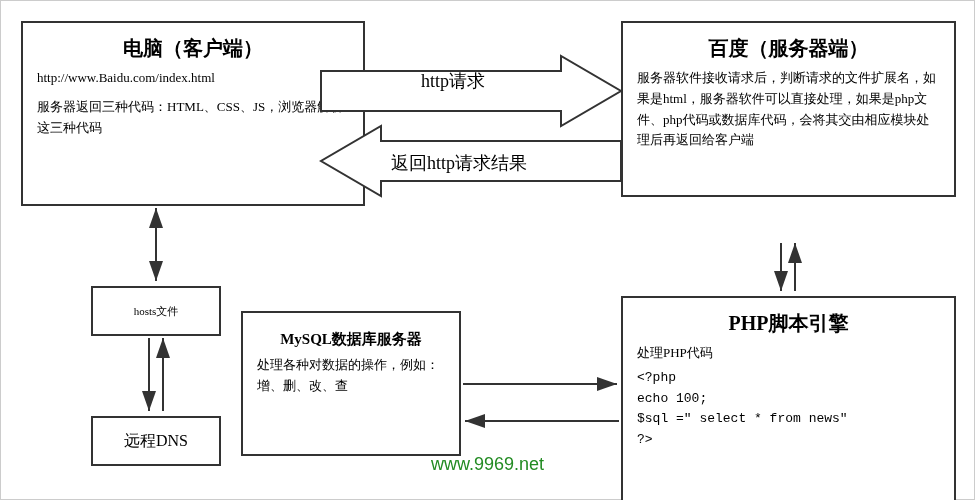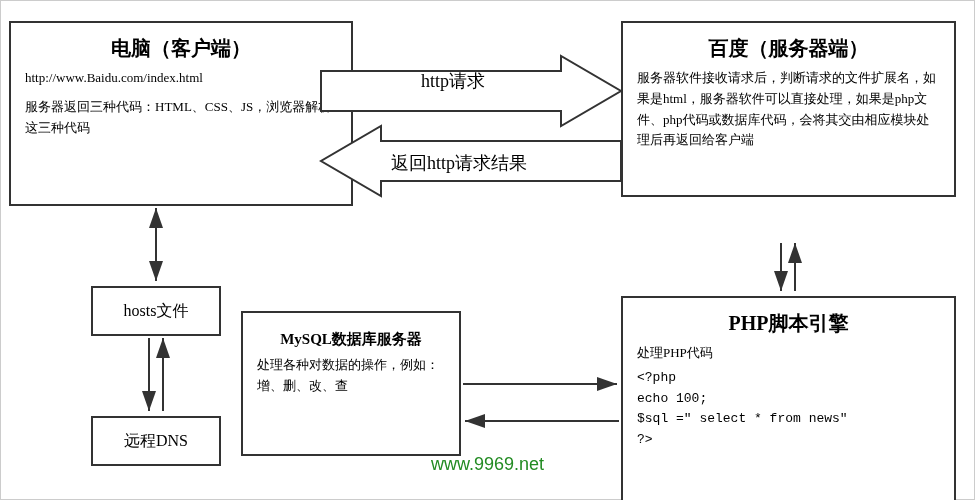--- a/index.html
+++ b/index.html
@@ -35,21 +35,21 @@
       margin-bottom: 6px;
     }
 
     .box-content {
       font-size: 13px;
       line-height: 1.6;
     }
 
     
     #box-client {
-      left: 8px;
+      left: 20px;
       top: 20px;
       width: 344px;
       height: 185px;
       padding: 12px 14px;
     }
 
     
     #box-server {
       left: 620px;
       top: 20px;
@@ -150,21 +150,21 @@
       <div>服务器返回三种代码：HTML、CSS、JS，浏览器解析这三种代码</div>
     </div>
   </div>
 
   <div class="box" id="box-server">
     <div class="box-title">百度（服务器端）</div>
     <div class="box-content">服务器软件接收请求后，判断请求的文件扩展名，如果是html，服务器软件可以直接处理，如果是php文件、php代码或数据库代码，会将其交由相应模块处理后再返回给客户端</div>
   </div>
 
   <div class="box" id="box-hosts">
-    <span style="font-size:16px;">hosts文件</span>
+    <span style="font-size:11px;">hosts文件</span>
   </div>
 
   <div class="box" id="box-dns">
     <span style="font-size:16px;">远程DNS</span>
   </div>
 
   <div class="box" id="box-mysql">
     <div class="box-title" style="font-size:15px;">MySQL数据库服务器</div>
     <div class="box-content">处理各种对数据的操作，例如：增、删、改、查</div>
   </div>

